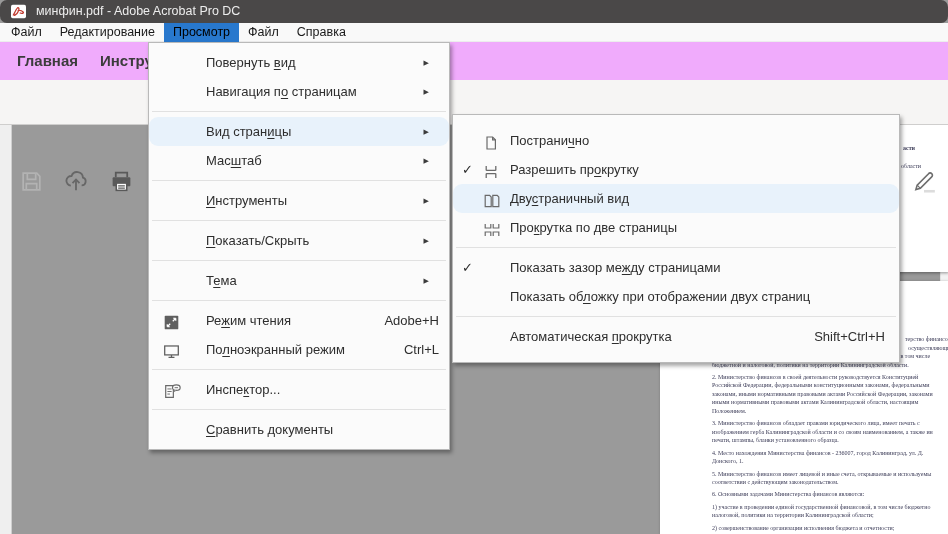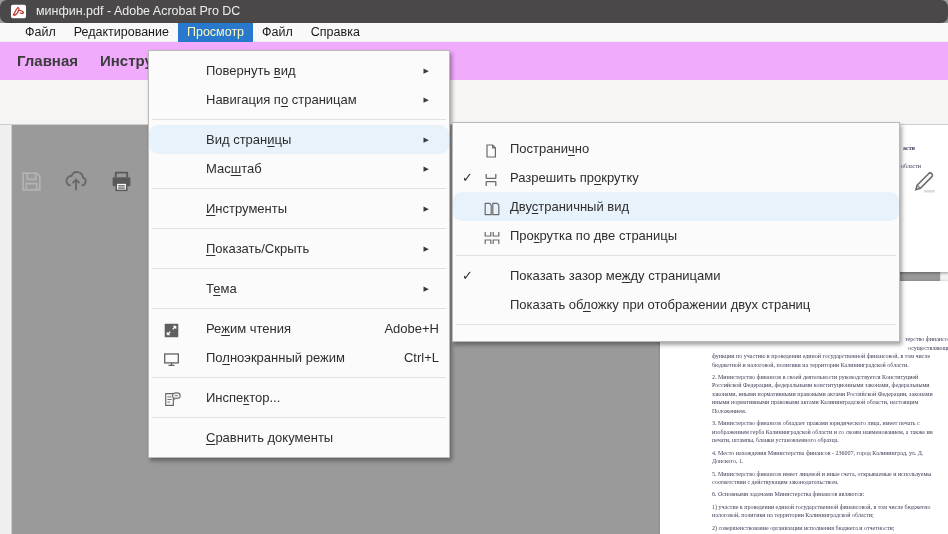--- a/index.html
+++ b/index.html
@@ -9,24 +9,24 @@
 
   
   .titlebar { position:absolute; left:0; top:0; width:948px; height:23px;
               background:#4a4848; color:#ededed; font-size:12.5px; line-height:23px; z-index:30;border-radius:7px; }
   .titlebar .app-icon { position:absolute; left:10px; top:4px; }
   .titlebar .title-text { position:absolute; left:36px; top:0; }
 
   
   .menubar { position:absolute; left:0; top:23px; width:948px; height:19px;
              background:#f9f9f9; border-bottom:1px solid #ededed; z-index:30;
-             display:flex; padding-left:16px; }
+             display:flex; padding-left:2px; }
   .menubar .mb-item { height:19px; line-height:19px; padding:0 9px; font-size:12.5px;
                       color:#191919; cursor:default; }
-  .menubar .mb-item.active { background:#2878cd; color:#fef9c3; }
+  .menubar .mb-item.active { background:#2878cd; color:#000000; }
 
   
   .tabbar { position:absolute; left:0; top:42px; width:948px; height:38px; background:#f0abfc; z-index:5; }
   .tabbar .tab { position:absolute; top:10px; font-size:15px; font-weight:600; color:#3c3c3c; }
   .tab-home { left:17px; }
   .tab-tools { left:100px; }
 
   
   .toolbar { position:absolute; left:0; top:80px; width:948px; height:45px;
              background:#f6f5f4; border-bottom:1px solid #cfcecd; z-index:5; }
@@ -57,21 +57,21 @@
   .doc-text { position:absolute; left:52px; top:54px; right:0;
               font-family:"Liberation Serif", serif; font-size:6px; line-height:8.5px;
               color:#41415c; white-space:nowrap; overflow:hidden; }
   .dl { height:8.5px; }
   .dl.ps { margin-top:3.9px; }
   .dl.f1 { margin-left:193px; }
   .dl.f2 { margin-left:196px; }
 
   
   .menu { position:absolute; background:#fbfbfb; border:1px solid #b9b9b9;
-          box-shadow:2px 3px 4px rgba(0,0,0,0.35); z-index:40; font-size:13px; color:#2e2e2e;margin-top:8px; }
+          box-shadow:2px 3px 4px rgba(0,0,0,0.35); z-index:40; font-size:13px; color:#2e2e2e; }
   #view-menu { left:148px; top:42px; width:302px; padding:5px 0; }
   #pageview-submenu { left:452px; top:114px; width:448px; padding:11px 0; }
   .mi { position:relative; height:29px; line-height:29px; cursor:default; }
   .mi.hl { background:#e8f2fb;border-radius:9px; }
   .mi .mi-label { margin-left:57px; }
   .mi .ak { text-decoration:underline; text-underline-offset:2px; }
   .mi .mi-shortcut { position:absolute; right:10px; top:0; }
   #pageview-submenu .mi .mi-shortcut { right:14px; }
   .mi .mi-arrow { position:absolute; right:20px; top:0; font-size:7px; color:#3c3c3c; }
   .mi .mi-icon { position:absolute; left:14px; top:6px; width:19px; height:17px; }
@@ -344,15 +344,19 @@
     </div>
     <div class="msep"></div>
     <div class="mi">
       <span class="mi-check">✓</span>
       <span class="mi-label"><span>Показать зазор ме</span><span class="ak">ж</span><span>ду страницами</span></span>
     </div>
     <div class="mi">
       <span class="mi-label"><span>Показать об</span><span class="ak">л</span><span>ожку при отображении двух страниц</span></span>
     </div>
     <div class="msep"></div>
+    <div class="mi">
+      <span class="mi-label"><span>Автоматическая </span><span class="ak">п</span><span>рокрутка</span></span>
+      <span class="mi-shortcut">Shift+Ctrl+H</span>
+    </div>
   </div>
 
 </div>
 
 </body></html>

